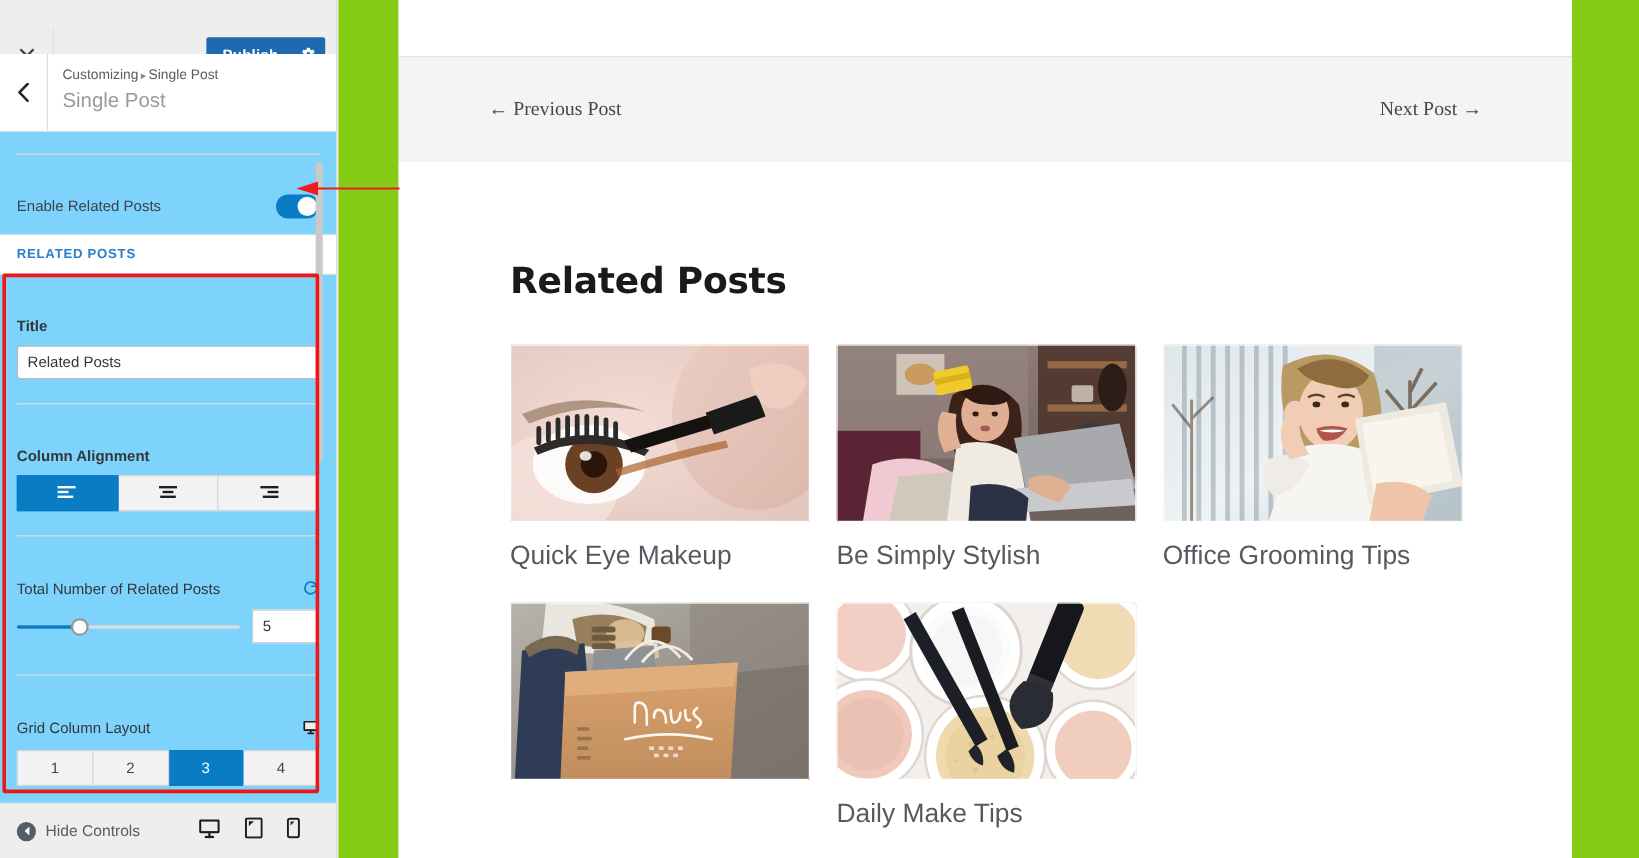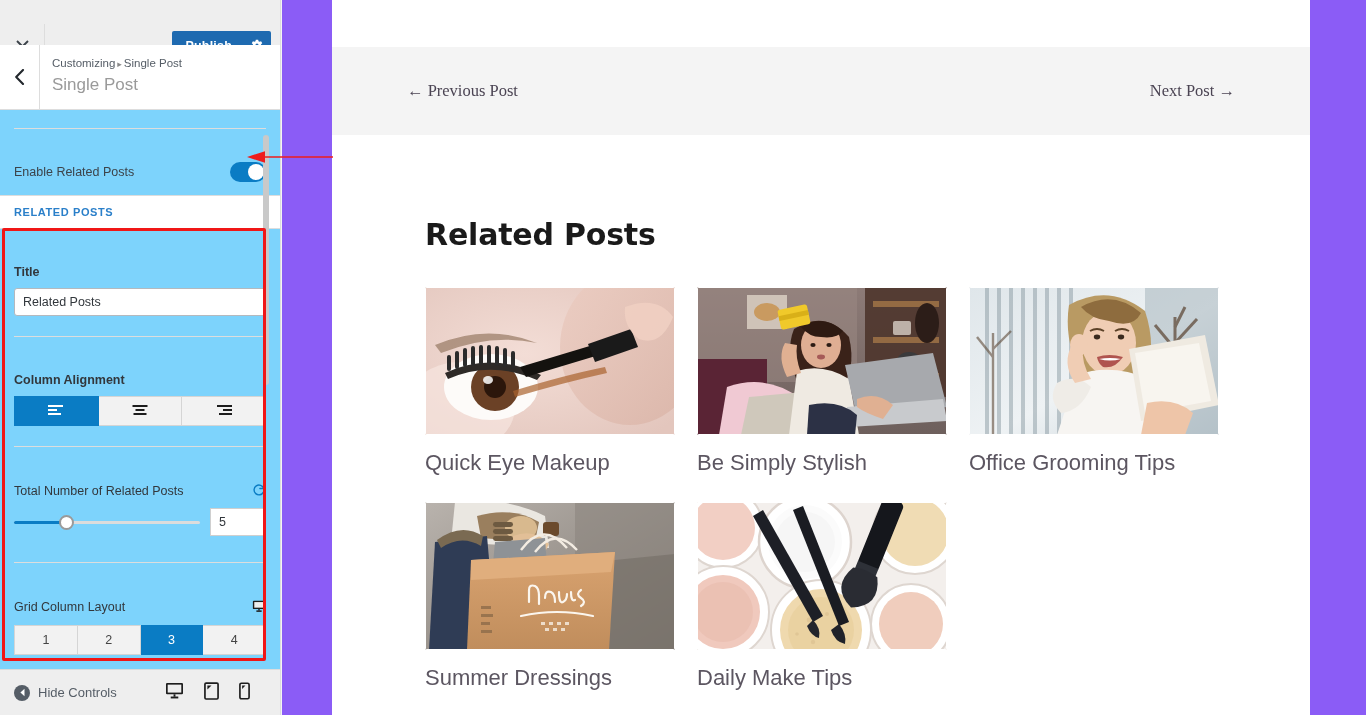--- a/index.html
+++ b/index.html
@@ -245,21 +245,21 @@
   .anno-arrow {
     position: absolute; left: 245px; top: 150px;
     width: 90px; height: 14px;
     z-index: 9; pointer-events: none;
   }
 
   
   .preview {
     position: absolute; left: 282px; top: 0;
     width: 1084px; height: 715px;
-    background: #8b5cf6;
+    background: #84cc16;
     overflow: hidden;
   }
   .pv-topwhite {
     position: absolute; left: 50px; top: 0;
     width: 978px; height: 47px; background: #ffffff;
   }
   .pv-nav {
     position: absolute; left: 50px; top: 47px;
     width: 978px; height: 88px;
     background: #f4f4f4;
@@ -687,21 +687,20 @@
               </g>
               <g fill="#8e6c4a" opacity=".8">
                 <rect x="56" y="104" width="10" height="3"></rect>
                   <rect x="56" y="112" width="12" height="3"></rect>
                 <rect x="56" y="120" width="9" height="3"></rect>
                   <rect x="56" y="128" width="11" height="3"></rect>
               </g>
               <rect width="250" height="148" fill="none" stroke="#ffffff" stroke-width="2"></rect>
             </svg>
           </div>
-          <div class="card-title">Summer Dressings</div>
         </div>
 
         <div class="card">
           <div class="thumb">
             <svg viewBox="0 0 250 148" preserveAspectRatio="none" aria-hidden="true">
               <rect width="250" height="148" fill="#f3efec"></rect>
               <circle cx="26" cy="26" r="40" fill="#ffffff" stroke="#ded6d0" stroke-width="2"></circle>
               <circle cx="26" cy="26" r="32" fill="#f2cfc4"></circle>
               <circle cx="26" cy="110" r="46" fill="#ffffff" stroke="#ded6d0" stroke-width="2"></circle>
               <circle cx="26" cy="110" r="37" fill="#f0c9bd"></circle>

